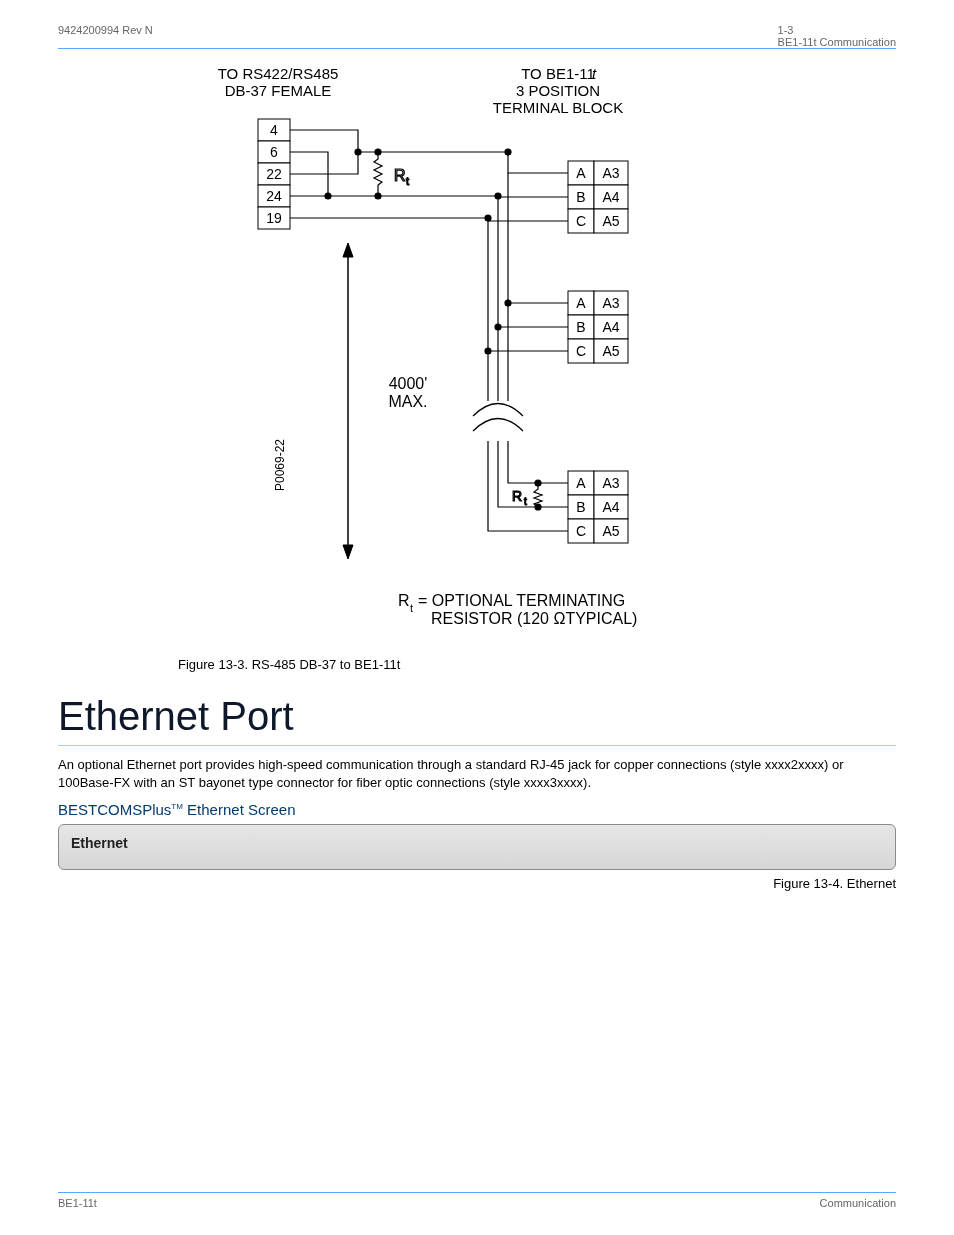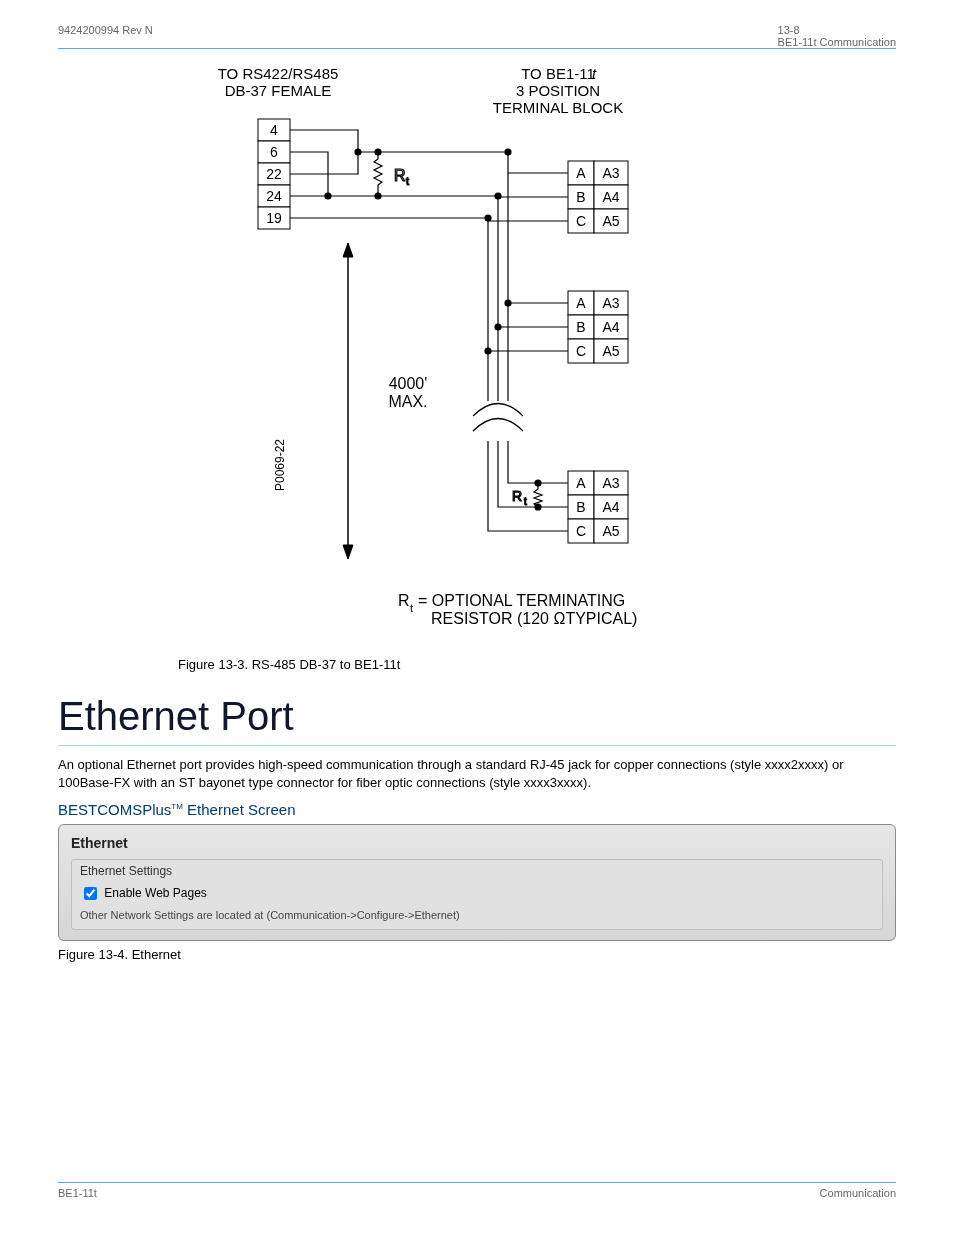--- a/index.html
+++ b/index.html
@@ -16,35 +16,35 @@
 .body-text{font-size:13px;line-height:1.35;margin:0 0 10px 0}
 .sub-heading{font-size:15px;color:#003b70;font-weight:400;margin:8px 0 6px 0}
 sup.tm{font-size:8px;vertical-align:super;color:#003b70}
 .panel{border:1px solid #8b8b8b;background:#dadada;background:linear-gradient(#e6e6e6,#d6d6d6);padding:10px 12px;border-radius:6px;margin-bottom:6px}
 .panel-title{font-weight:bold;font-size:14px;margin-bottom:8px;color:#222}
 .fieldset{border:1px solid #bfbfbf;background:#e1e1e1;border-radius:3px;padding:6px 8px 8px 8px;position:relative}
 .fieldset-legend{position:relative;top:-2px;font-size:12px;color:#333}
 .checkbox-row{font-size:12px;margin:4px 0 6px 0}
 .checkbox-row input{vertical-align:middle;margin-right:4px}
 .hint-text{font-size:11px;color:#444}
-.panel-caption{text-align:left;font-size:13px;margin:4px 0 0 0}
-.footer{position:absolute;left:58px;right:58px;bottom:36px;font-size:11px;color:#666}
+.panel-caption{text-align:right;font-size:13px;margin:4px 0 0 0}
+.footer{position:absolute;left:58px;right:58px;bottom:26px;font-size:11px;color:#666}
 .footer .hr-blue{margin-bottom:4px}
 .footer-left{float:left}
 .footer-right{float:right}
 </style>
 </head>
 <body>
 
 <div class="page">
 
   <div class="header">
     <span class="header-left">9424200994 Rev N</span>
     <span class="header-right">
-      <span>13-8</span><br>
+      <span>1-3</span><br>
       <span>BE1-11t Communication</span>
     </span>
   </div>
   <hr class="hr-blue">
 
   <div class="diagram-wrap">
     <svg class="diagram-svg" width="520" height="590" viewBox="0 0 520 590">
 
       <text x="80" y="18" font-size="15" text-anchor="middle">TO RS422/RS485</text>
       <text x="80" y="35" font-size="15" text-anchor="middle">DB-37 FEMALE</text>
@@ -186,28 +186,20 @@
   <h2 class="section">Ethernet Port</h2>
   <hr class="hr-light">
   <p class="body-text">An optional Ethernet port provides high-speed communication through a standard RJ-45 jack for copper connections (style xxxx2xxxx) or 100Base-FX with an ST bayonet type connector for fiber optic connections (style xxxx3xxxx).</p>
 
   <h3 class="sub-heading">
     <span>BESTCOMSPlus</span><sup class="tm">TM</sup><span> Ethernet Screen</span>
   </h3>
 
   <div class="panel">
     <div class="panel-title">Ethernet</div>
-    <div class="fieldset">
-      <div class="fieldset-legend">Ethernet Settings</div>
-      <div class="checkbox-row">
-        <input type="checkbox" id="enablewp" checked="" style="">
-        <label for="enablewp">Enable Web Pages</label>
-      </div>
-      <div class="hint-text">Other Network Settings are located at (Communication-&gt;Configure-&gt;Ethernet)</div>
-    </div>
   </div>
   <div class="panel-caption">Figure 13-4. Ethernet</div>
 
   <div class="footer">
     <hr class="hr-blue">
     <span class="footer-left">BE1-11t</span>
     <span class="footer-right">Communication</span>
   </div>
 
 </div>

